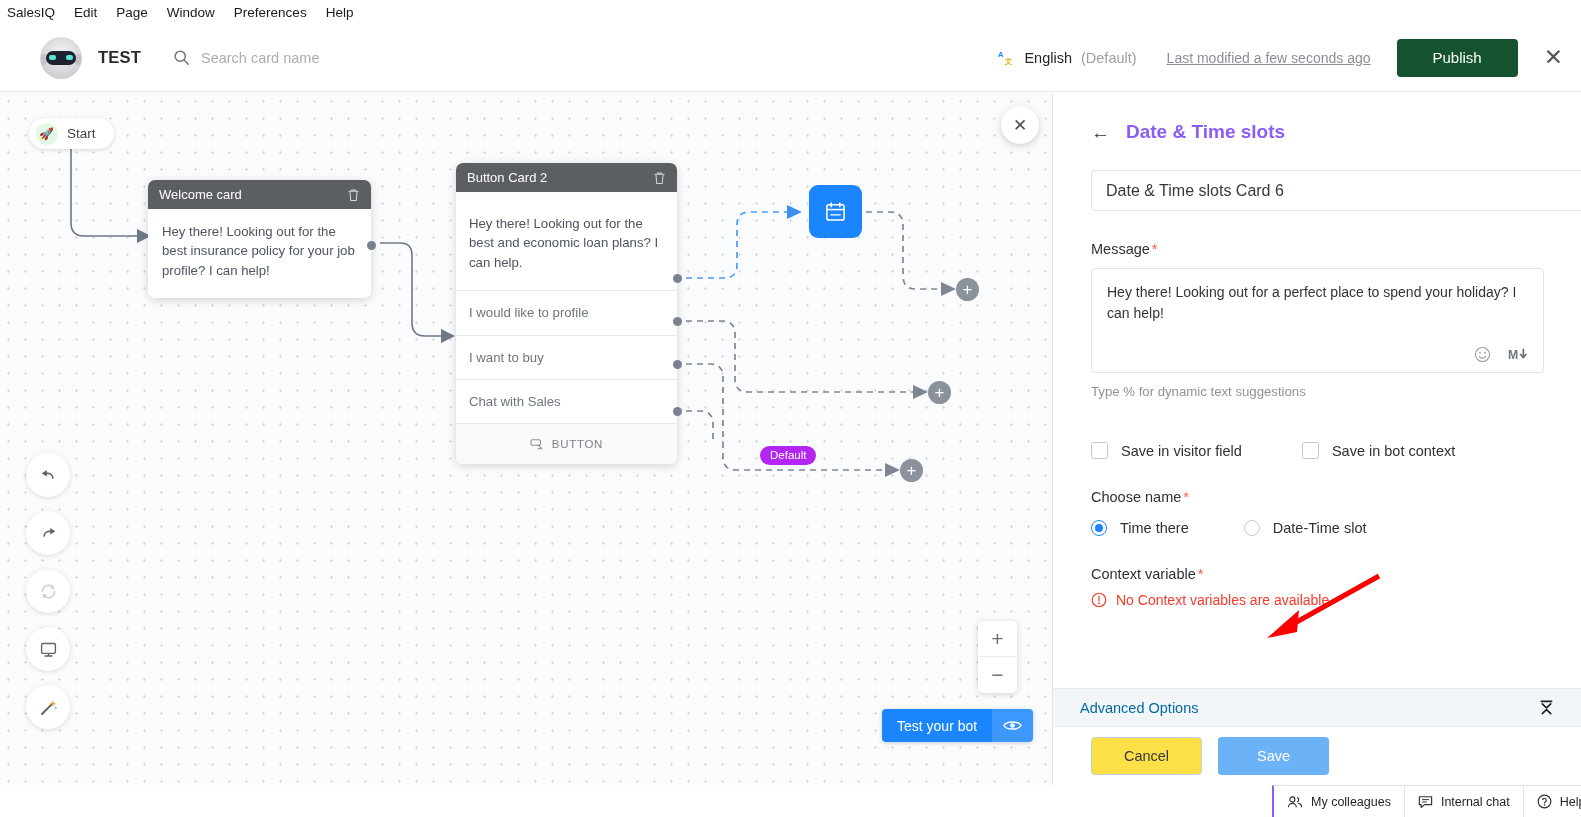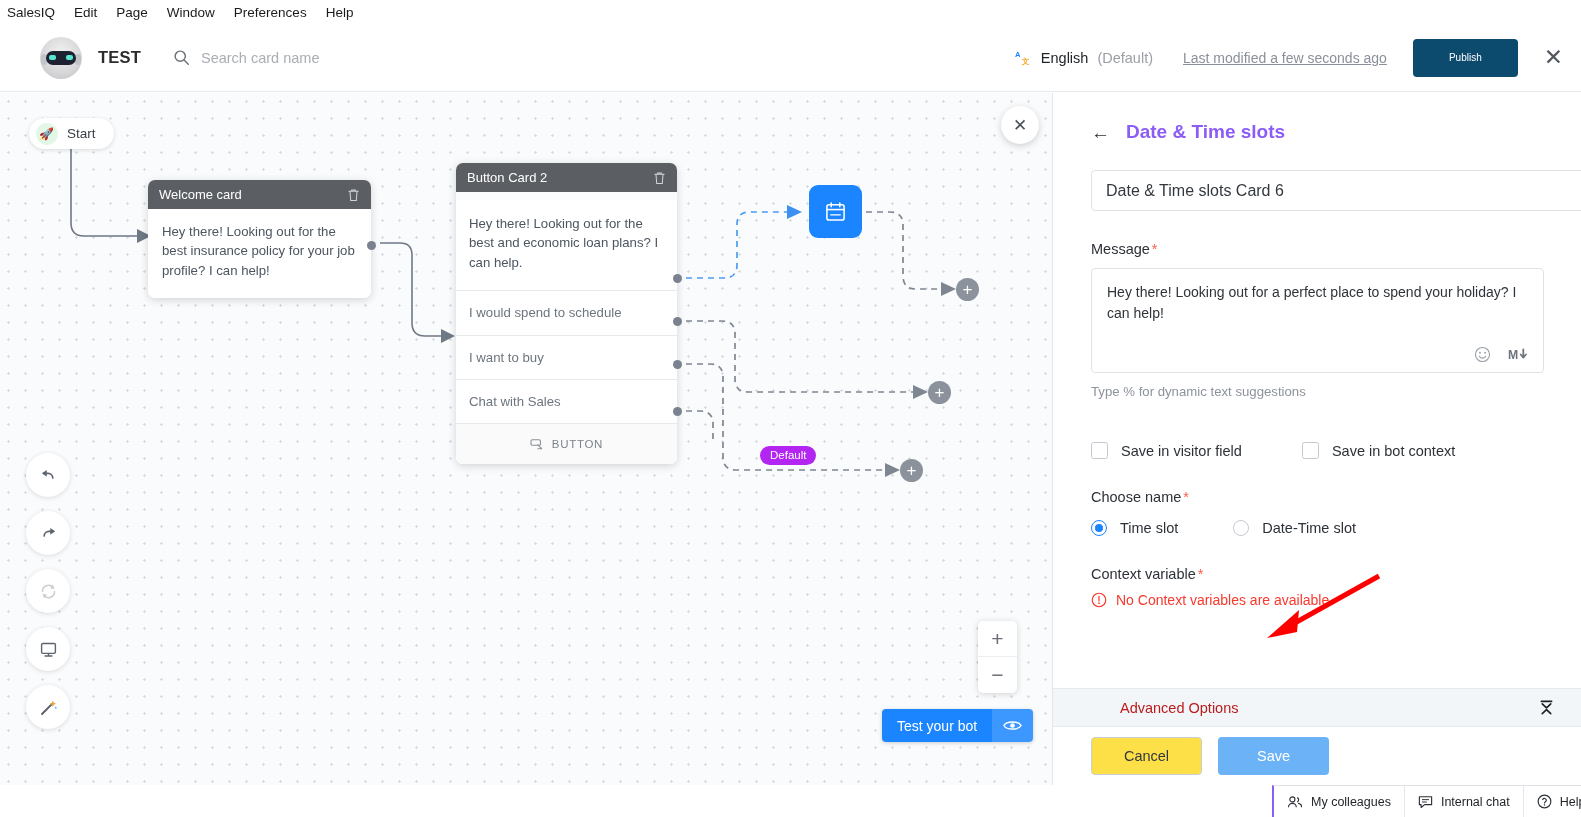--- a/index.html
+++ b/index.html
@@ -65,22 +65,22 @@
     padding-right: 18px;
   }
   .lang-group { display: flex; align-items: center; gap: 9px; margin-right: 30px; }
   .lang-name { font-size: 14.5px; color: #23272b; }
   .lang-default { font-size: 14.5px; color: #9aa0a6; }
   .last-modified {
     font-size: 14px; color: #8a9099; text-decoration: underline;
     margin-right: 26px; cursor: pointer;
   }
   .publish-btn {
-    background: #0c4a6e; color: #fff; border: none; border-radius: 4px;
-    height: 38px; padding: 0 36px; font-size: 10px; cursor: pointer;
+    background: #14532d; color: #fff; border: none; border-radius: 4px;
+    height: 38px; padding: 0 36px; font-size: 15px; cursor: pointer;
     font-family: "Liberation Sans", sans-serif;
   }
   .header-close {
     margin-left: 26px; font-size: 23px; color: #53585e; cursor: pointer;
     line-height: 1; font-weight: 300;
   }
 
   
   .canvas {
     position: absolute; top: 93px; left: 0; width: 1052px; height: 692px;
@@ -251,21 +251,21 @@
   .radio-item span { font-size: 14.5px; color: #2c3137; }
 
   .error-row { margin-top: 10px; display: flex; align-items: center; gap: 9px; }
   .error-row span { font-size: 14px; color: #f8392d; }
 
   .adv-bar {
     position: absolute; left: 0; bottom: 58px; width: 529px; height: 39px;
     background: #f3f6f9; border-top: 1px solid #e6eaee; border-bottom: 1px solid #e6eaee;
     display: flex; align-items: center; padding: 0 27px; cursor: pointer;
   }
-  .adv-bar .t { font-size: 14.5px; color: #b91c1c; flex: 1; margin-left: 40px; }
+  .adv-bar .t { font-size: 14.5px; color: #0369a1; flex: 1; }
 
   .panel-actions {
     position: absolute; left: 0; bottom: 0; width: 529px; height: 58px;
     display: flex; align-items: center; gap: 16px; padding-left: 38px;
     background: #fff;
   }
   .btn-cancel {
     width: 111px; height: 38px; border: 1px solid #c9ced4; border-radius: 4px;
     background: #fde047; font-size: 14.5px; color: #33383e; cursor: pointer;
     font-family: "Liberation Sans", sans-serif;
@@ -381,21 +381,21 @@
 
     <div class="card btn-card">
       <div class="card-head">
         <div class="ttl">Button Card 2</div>
         <svg width="13" height="14" viewBox="0 0 14 15">
           <path d="M2,3.5 h10 M5,3.5 v-1.5 h4 v1.5 M3.2,3.5 l.8,10 h6 l.8,-10" fill="none" stroke="#d3d5d7" stroke-width="1.1" stroke-linecap="round"></path>
         </svg>
       </div>
       <div class="card-body">
         <div class="msg">Hey there! Looking out for the best and economic loan plans? I can help.</div>
-        <div class="btn-opt">I would spend to schedule</div>
+        <div class="btn-opt">I would like to profile</div>
         <div class="btn-opt">I want to buy</div>
         <div class="btn-opt">Chat with Sales</div>
         <div class="footer">
           <svg width="14" height="12" viewBox="0 0 16 14">
             <rect x="1" y="2" width="11" height="6.5" rx="1.6" fill="none" stroke="#8b9199" stroke-width="1.3"></rect>
             <path d="M9,8 l4.5,4.5 M9,12.5 l4.5,0" stroke="#8b9199" stroke-width="1.3" fill="none" stroke-linecap="round"></path>
           </svg>
           <span>BUTTON</span>
         </div>
       </div>
@@ -515,21 +515,21 @@
           <span>Save in bot context</span>
         </div>
       </div>
 
       <div class="field-label">
         <span>Choose name</span><span class="req">*</span>
       </div>
       <div class="radio-row">
         <div class="radio-item">
           <div class="rbox on"></div>
-          <span>Time slot</span>
+          <span>Time there</span>
         </div>
         <div class="radio-item">
           <div class="rbox"></div>
           <span>Date-Time slot</span>
         </div>
       </div>
 
       <div class="field-label">
         <span>Context variable</span><span class="req">*</span>
       </div>

